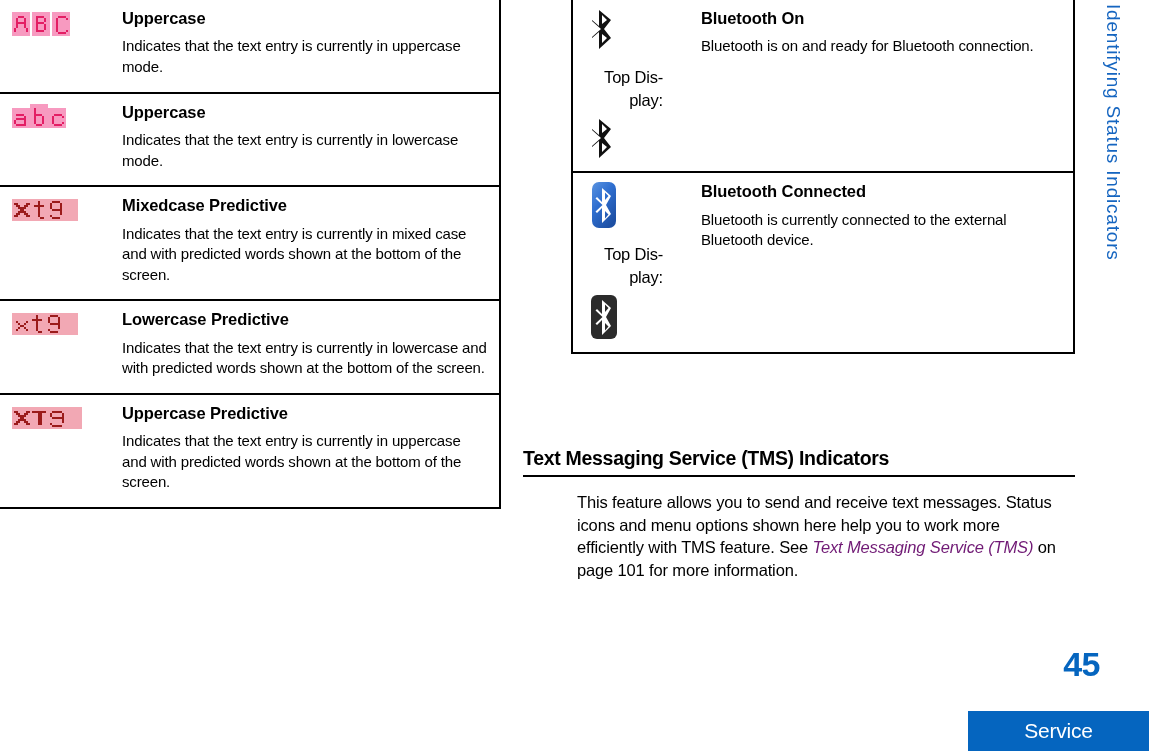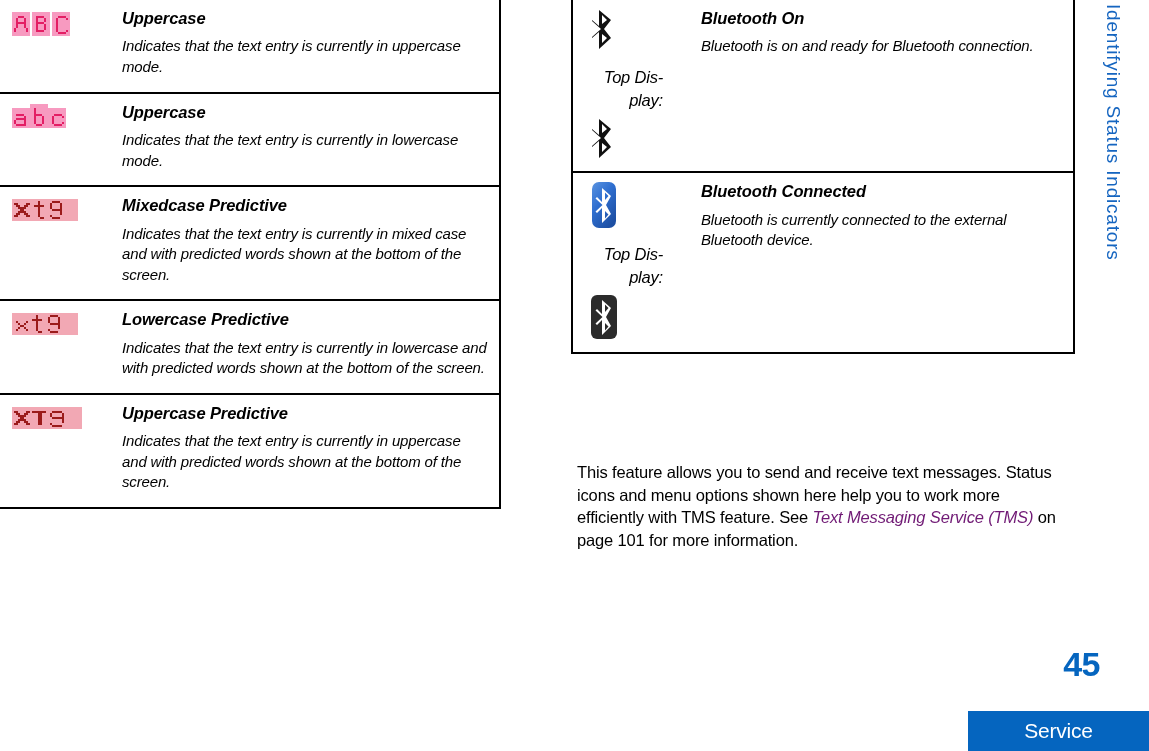--- a/index.html
+++ b/index.html
@@ -22,21 +22,20 @@
     position: absolute;
     border-collapse: collapse;
     table-layout: fixed;
     border: 2px solid #000;
   }
   .ind-table td {
     border-top: 2px solid #000;
     border-bottom: 2px solid #000;
     vertical-align: top;
     padding: 0;
-    font-style: italic;
   }
   .ind-table tr:first-child td { border-top: none; }
   .ind-table tr:last-child td { border-bottom: none; }
 
   #left-table {
     left: -2px;
     top: -2px;
     width: 503px;
   }
   #right-table {
@@ -411,20 +410,21 @@
       </td>
       <td class="text-cell">
         <p class="row-title">Bluetooth Connected</p>
         <p class="row-desc">Bluetooth is currently connected to the external Bluetooth device.</p>
       </td>
     </tr>
   </tbody>
 </table>
 
 <div id="tms-section">
+  <h2 class="sec-head">Text Messaging Service (TMS) Indicators</h2>
   <p class="sec-body"><span>This feature allows you to send and receive text messages. Status icons and menu options shown here help you to work more efficiently with TMS feature. See </span><span class="xref">Text Messaging Service (TMS)</span><span> on page 101 for more information.</span></p>
 </div>
 
 <div id="side-tab">
   <span id="side-tab-label">Identifying Status Indicators</span>
 </div>
 
 <div id="page-number">45</div>
 <div id="lang-box">
   <span>Service</span>

